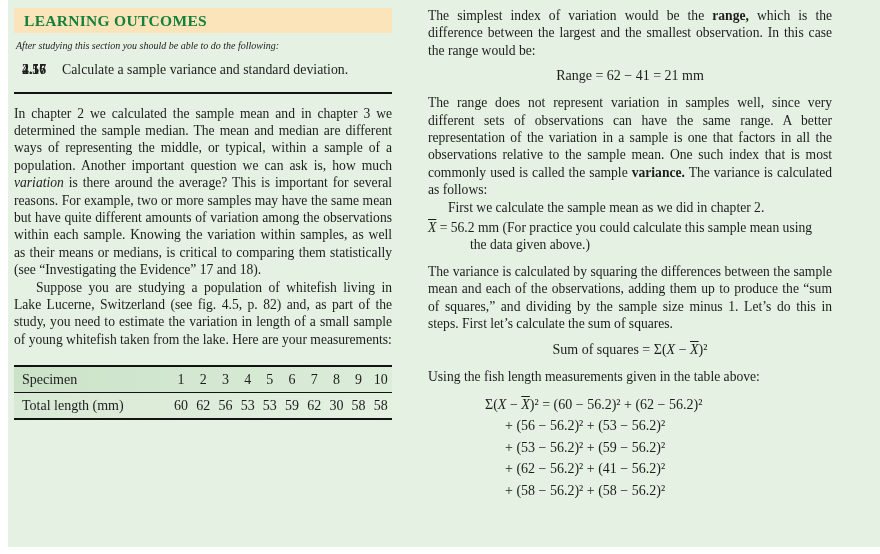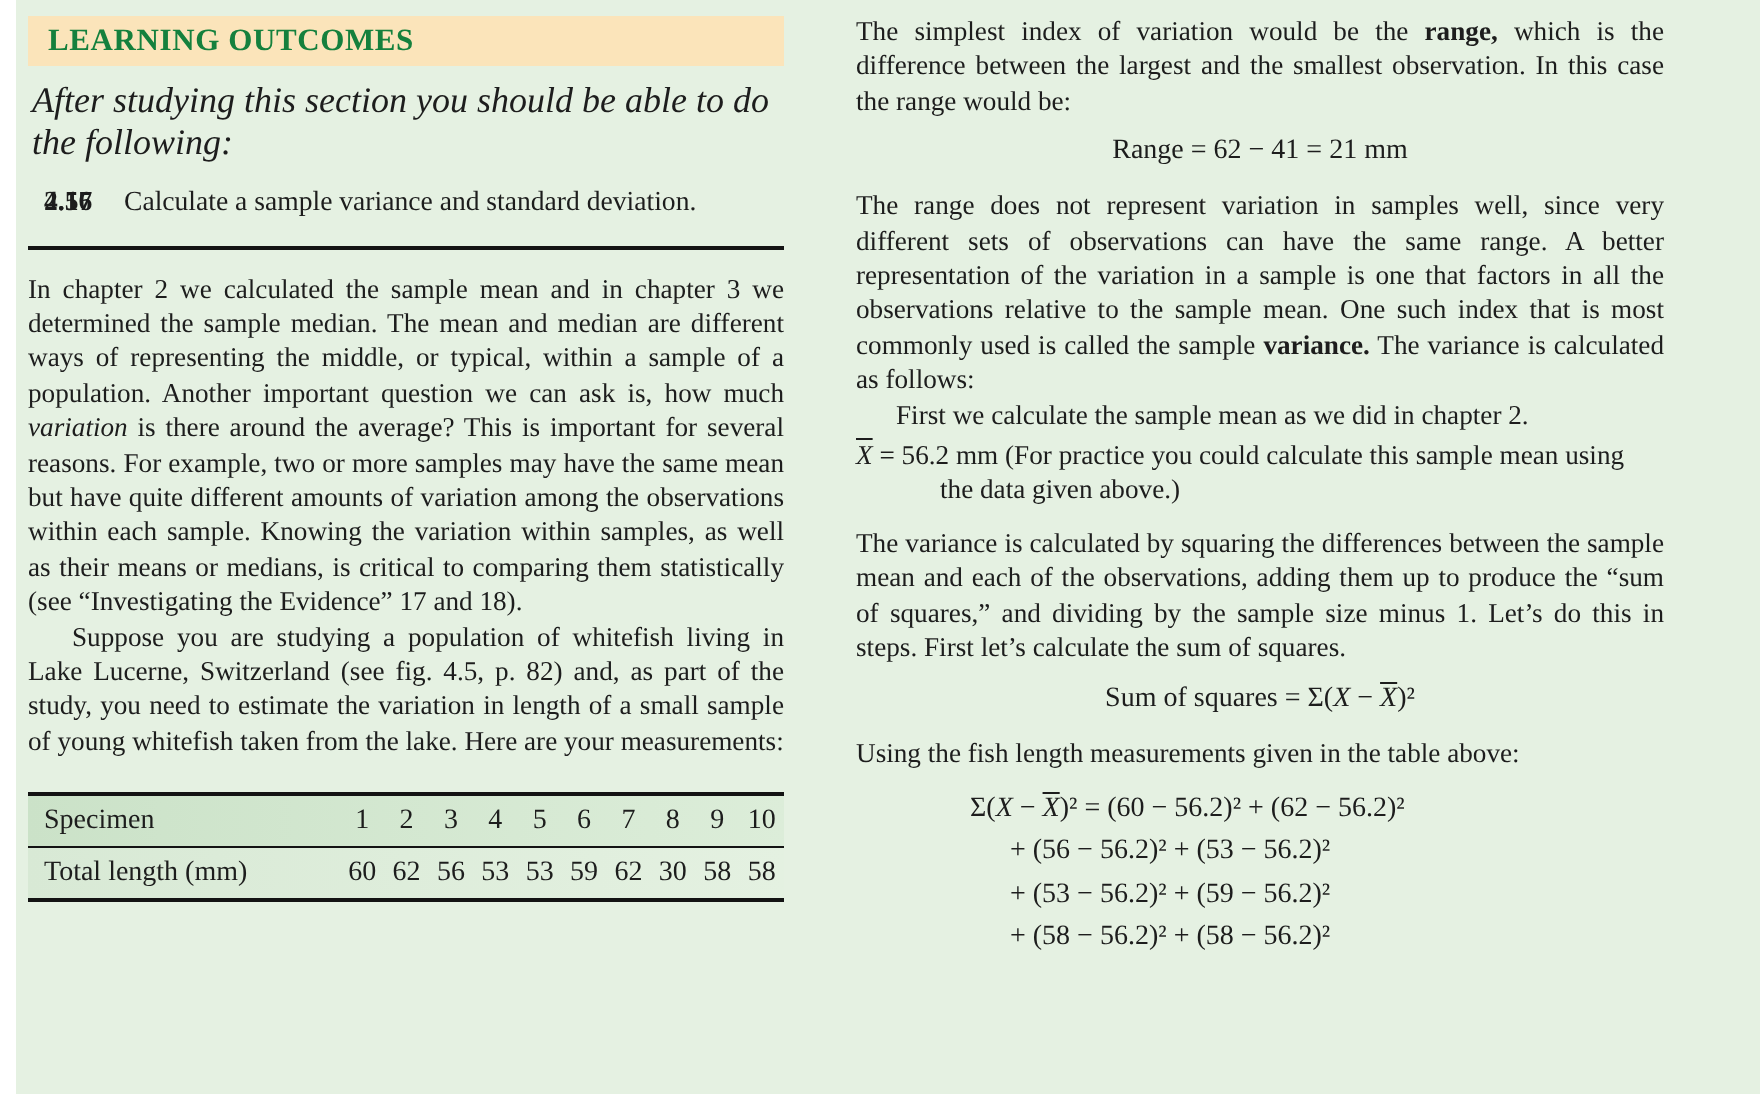--- a/index.html
+++ b/index.html
@@ -6,21 +6,21 @@
   .page{position:relative;width:880px;height:554px;background:#ffffff;overflow:hidden;
         font-family:"Liberation Serif","DejaVu Serif",serif;color:#1d1d1d;}
   .sheet{position:absolute;left:8px;top:0;width:872px;height:547px;background:#e5f1e2;overflow:hidden;}
 
   .col-left{position:absolute;left:6px;top:8px;width:378px;}
   .col-right{position:absolute;left:420px;top:7px;width:404px;}
 
   
   .lo-title{background:#fbe4ba;color:#15803d;font-weight:bold;font-size:15.5px;
             letter-spacing:.3px;padding:4px 10px 3px 10px;}
-  .lo-subtitle{font-style:italic;font-size:18px;margin:7px 0 10px 2px;}
+  .lo-subtitle{font-style:italic;font-size:10px;margin:7px 0 10px 2px;}
   .lo-item{position:relative;padding-left:48px;font-size:13.8px;line-height:17.5px;margin-bottom:1px;}
   .lo-num{position:absolute;left:8px;font-weight:bold;}
   .lo-rule{border-top:2.5px solid #141414;margin-top:13px;}
 
   
   .body{font-size:13.6px;line-height:17.4px;margin:0;}
   .just{text-align:justify;}
   .p-top{margin-top:11px;}
   .indent{text-indent:22px;}
   .mb4{margin-bottom:4px;}
@@ -114,18 +114,19 @@
 
       <p class="body just mb4">The variance is calculated by squaring the differences between the sample mean and each of the observations, adding them up to produce the “sum of squares,” and dividing by the sample size minus 1. Let’s do this in steps. First let’s calculate the sum of squares.</p>
       <div class="eq"><span>Sum of squares = Σ(</span><span class="rt-i">X</span><span> − </span><span class="rt-ov">X</span><span>)²</span></div>
 
       <p class="body just">Using the fish length measurements given in the table above:</p>
 
       <div class="eq-block">
         <div class="eq-line first"><span>Σ(</span><span class="rt-i">X</span><span> − </span><span class="rt-ov">X</span><span>)² = (60 − 56.2)² + (62 − 56.2)²</span></div>
         <div class="eq-line">+ (56 − 56.2)² + (53 − 56.2)²</div>
         <div class="eq-line">+ (53 − 56.2)² + (59 − 56.2)²</div>
+        <div class="eq-line">+ (62 − 56.2)² + (41 − 56.2)²</div>
         <div class="eq-line">+ (58 − 56.2)² + (58 − 56.2)²</div>
       </div>
     </div>
 
   </div>
 </div>
 
 </body></html>

